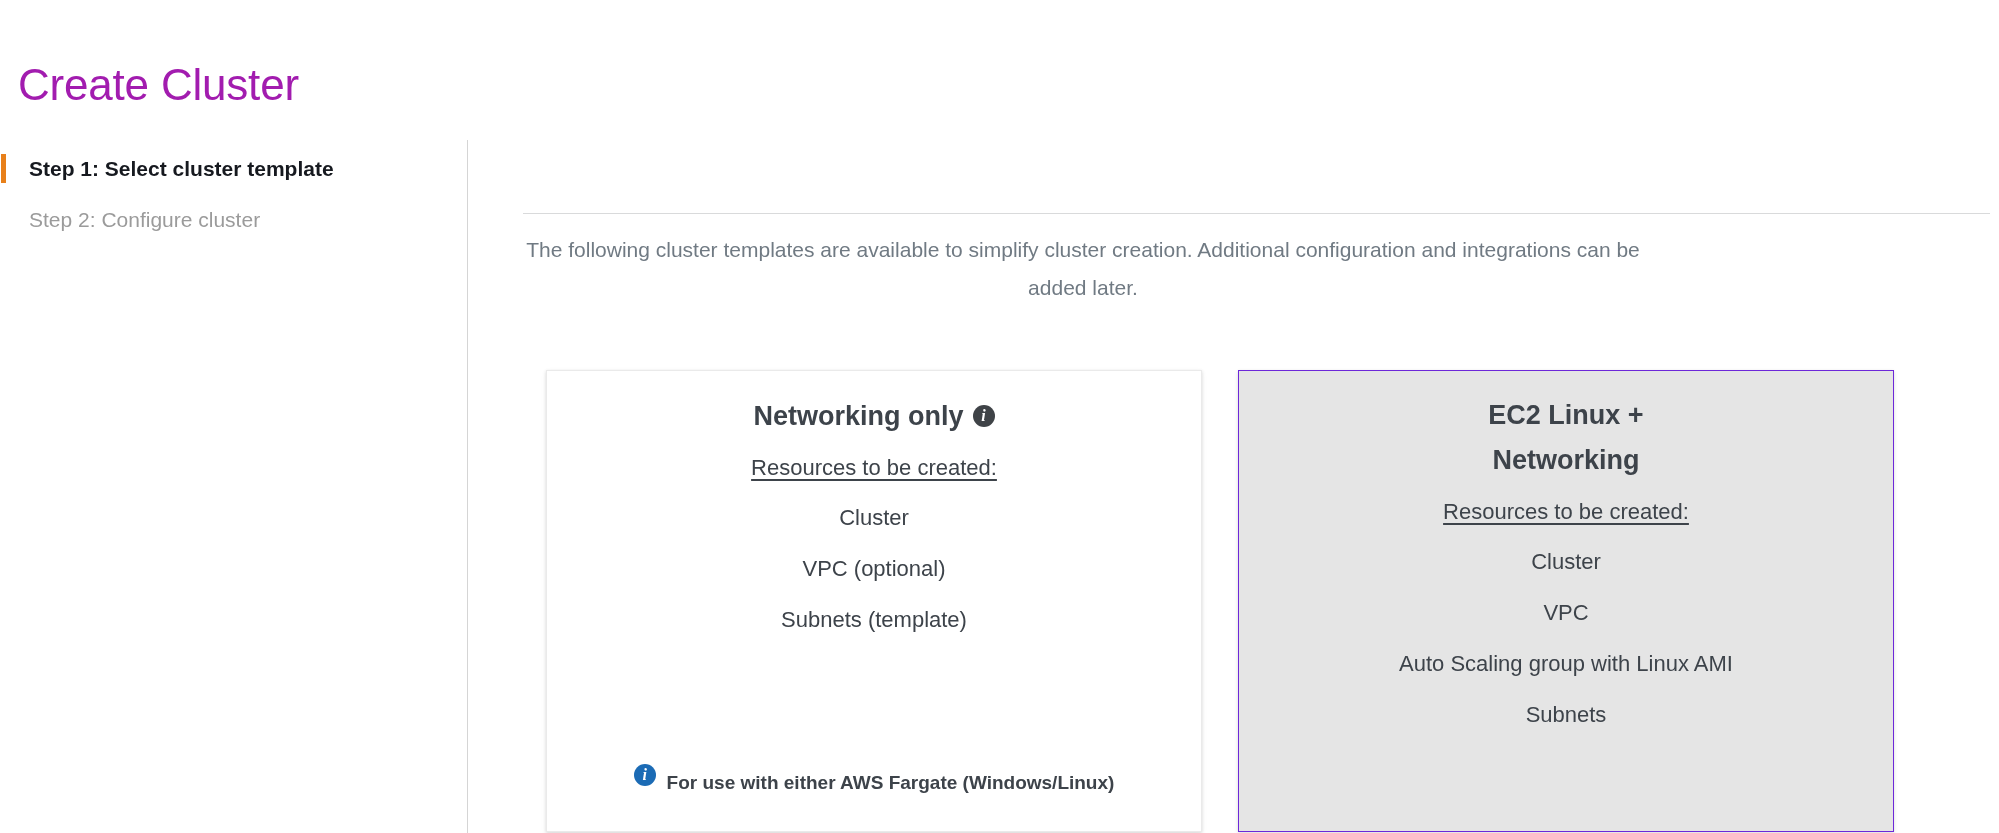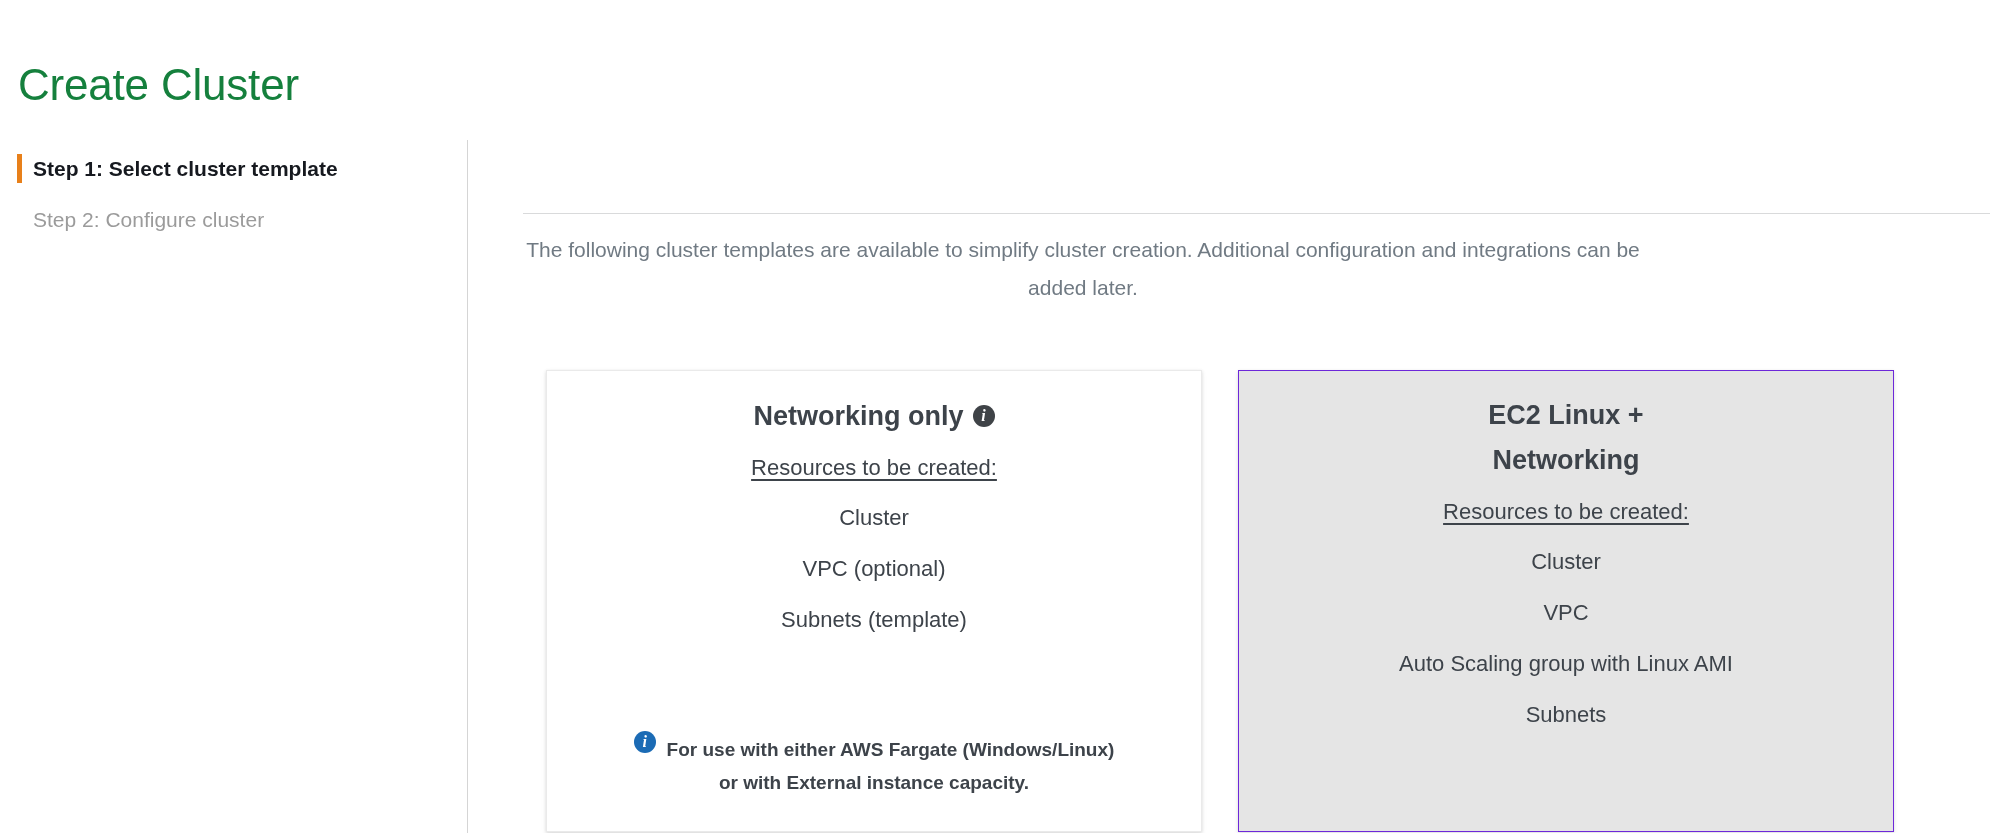--- a/index.html
+++ b/index.html
@@ -20,21 +20,21 @@
     background: #ffffff;
   }
 
   
   .page-title {
     position: absolute;
     left: 18px;
     top: 28px;
     font-size: 44px;
     font-weight: 400;
-    color: #15803d;
+    color: #a21caf;
     letter-spacing: -0.2px;
     line-height: 1.1;
     white-space: nowrap;
     margin-top: 33px;
   }
 
   
   .sidebar {
     position: absolute;
     left: 0;
@@ -45,24 +45,25 @@
   .sidebar-divider {
     position: absolute;
     left: 467px;
     top: 0;
     width: 1px;
     height: 693px;
     background: #d5d5d5;
   }
   .step {
     position: absolute;
-    left: 17px;
+    left: 1px;
     display: flex;
     align-items: flex-end;
     white-space: nowrap;
+    gap: 12px;
   }
   .step-1 { top: 14px; }
   .step-2 { top: 65px; }
   .step-accent {
     width: 5px;
     height: 29px;
     background: #e8801a;
     margin-right: 11px;
     flex: none;
   }
@@ -270,21 +271,20 @@
         <ul class="resource-list">
           <li class="resource-item">Cluster</li>
           <li class="resource-item">VPC (optional)</li>
           <li class="resource-item">Subnets (template)</li>
         </ul>
         <div class="card-note">
           <span class="note-line1">
             <span class="icon-info-blue">i</span>
             <span>For use with either AWS Fargate (Windows/Linux)</span>
           </span>
-          <span class="note-line2">or with External instance capacity.</span>
         </div>
       </div>
 
       <div class="card card-selected">
         <div class="card-title">
           <div>EC2 Linux +</div>
           <div>Networking</div>
         </div>
         <div class="card-subtitle">Resources to be created:</div>
         <ul class="resource-list">

